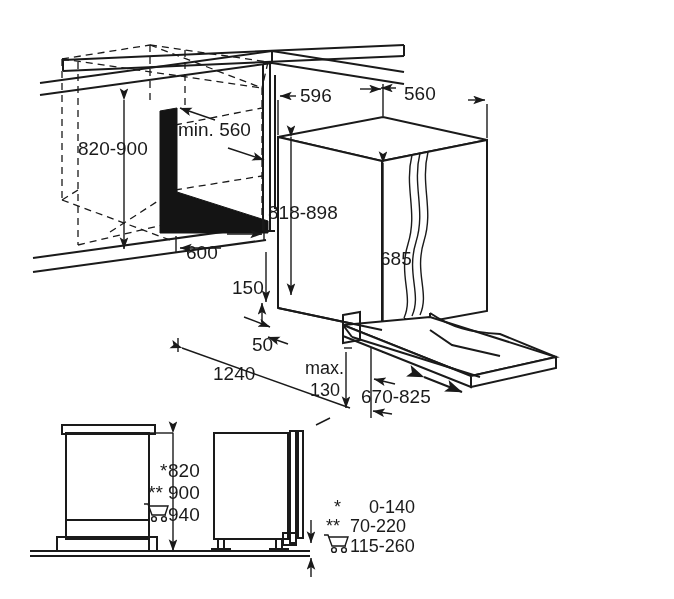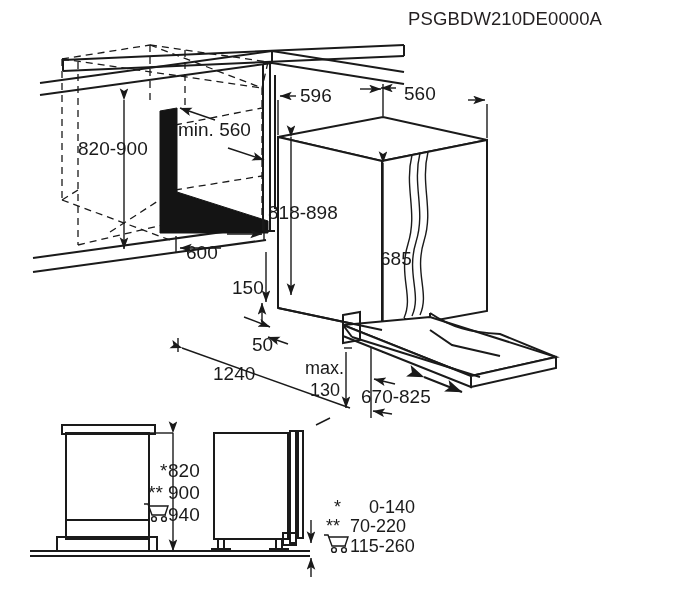--- a/index.html
+++ b/index.html
@@ -81,21 +81,20 @@
   .arw {
     fill: #1a1a1a;
     stroke: none;
   }
 </style>
 </head>
 <body>
 
 <div id="sheet">
 
-  <div class="ttl">PSGBDW210DE0000A</div>
 
   <svg id="drawing" viewBox="0 0 674 599">
 
     <defs>
       <marker id="ah" markerWidth="9" markerHeight="9" refX="8.4" refY="3.1" orient="auto">
         <path d="M0,0 L8.6,3.1 L0,6.2 L1.9,3.1 Z" class="arw"></path>
       </marker>
       <marker id="ah2" markerWidth="9" markerHeight="9" refX="8.4" refY="3.1" orient="auto">
         <path d="M0,0 L8.6,3.1 L0,6.2 L1.9,3.1 Z" class="arw"></path>
       </marker>

